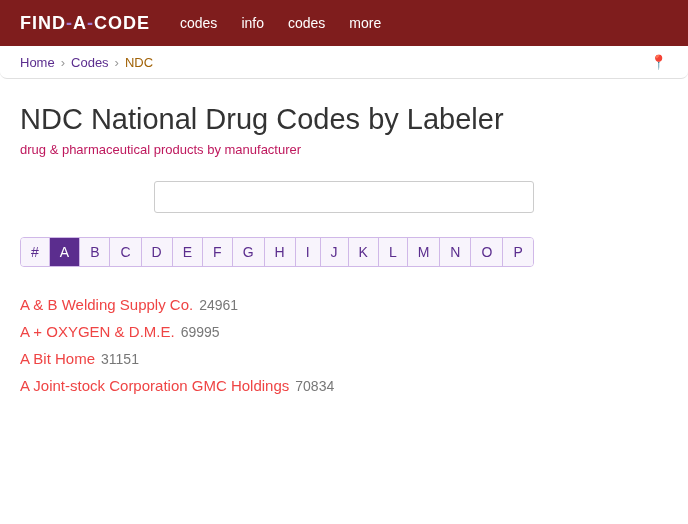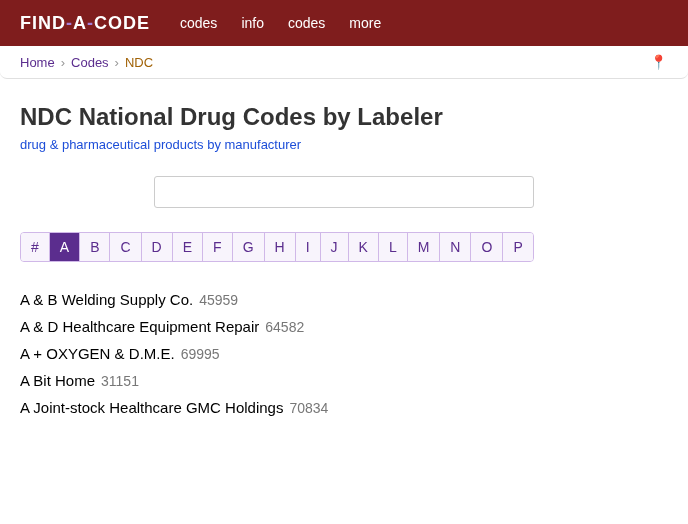--- a/index.html
+++ b/index.html
@@ -65,28 +65,28 @@
     .location-icon {
       font-size: 14px;
       color: #5b2d8e;
     }
 
     
     .main-content {
       padding: 24px 20px 20px 20px;
     }
     .page-title {
-      font-size: 24px;
-      font-weight: 700;
+      font-size: 29px;
+      font-weight: 400;
       color: #333;
       margin-bottom: 6px;
     }
     .page-subtitle {
       font-size: 13px;
-      color: #1d4ed8;
+      color: #be185d;
       margin-bottom: 24px;
     }
 
     
     .search-container {
       display: flex;
       justify-content: center;
       margin-bottom: 24px;
     }
     .search-input {
@@ -127,21 +127,21 @@
     
     .entries-list {
       list-style: none;
     }
     .entries-list li {
       padding: 5px 0;
       font-size: 15px;
       color: #222;
     }
     .entries-list li a {
-      color: #000000;
+      color: #ef4444;
       text-decoration: none;
     }
     .entries-list li .code {
       color: #777;
       font-size: 14px;
       margin-left: 6px;
     }
   </style>
 </head>
 <body>
@@ -191,19 +191,18 @@
       <a href="#">J</a>
       <a href="#">K</a>
       <a href="#">L</a>
       <a href="#">M</a>
       <a href="#">N</a>
       <a href="#">O</a>
       <a href="#">P</a>
     </div>
 
   <ul class="entries-list" id="entries-list">
-      <li><a href="#">A &amp; B Welding Supply Co.</a><span class="code">45959</span></li>
-      <li><a href="#">A &amp; D Healthcare Equipment Repair</a><span class="code">64582</span></li>
+      <li><a href="#">A &amp; B Welding Supply Co.</a><span class="code">24961</span></li>
       <li><a href="#">A + OXYGEN &amp; D.M.E.</a><span class="code">69995</span></li>
       <li><a href="#">A Bit Home</a><span class="code">31151</span></li>
-      <li><a href="#">A Joint-stock Healthcare GMC Holdings</a><span class="code">70834</span></li>
+      <li><a href="#">A Joint-stock Corporation GMC Holdings</a><span class="code">70834</span></li>
     </ul>
 </div>
 
 </body></html>

